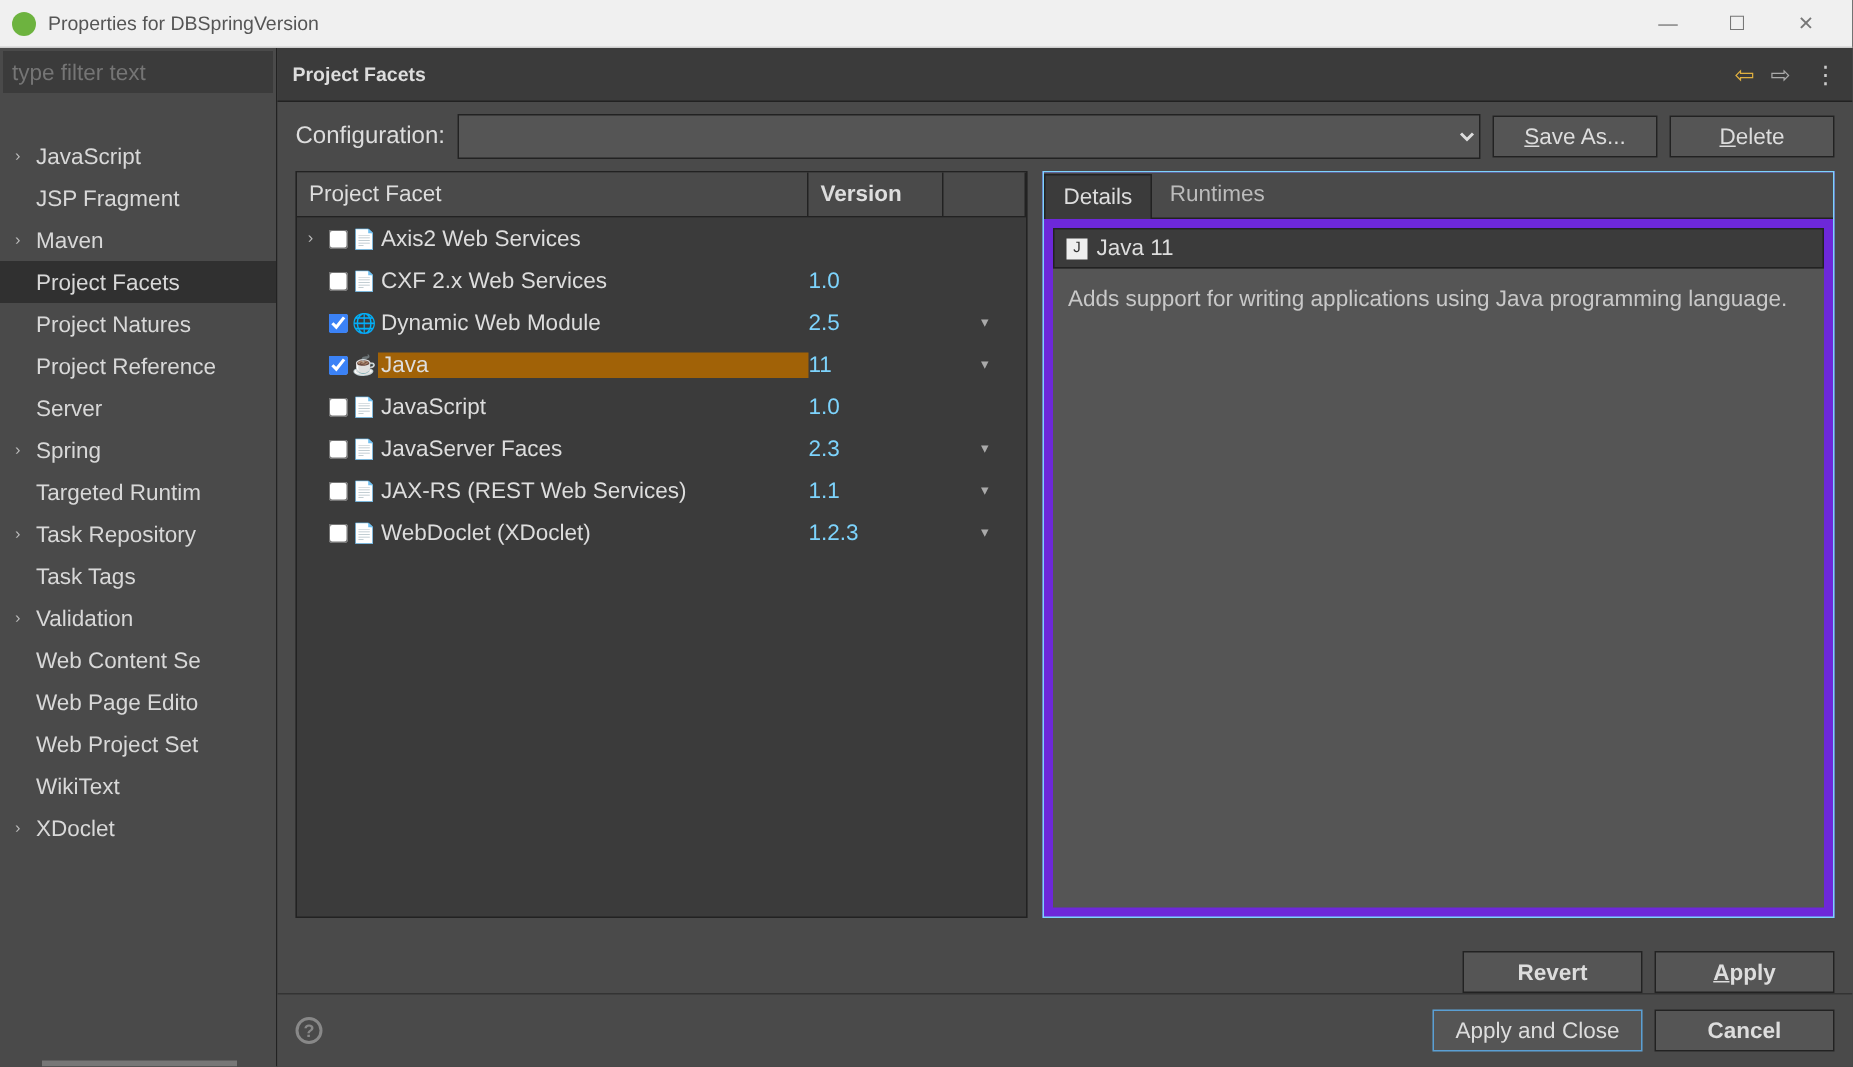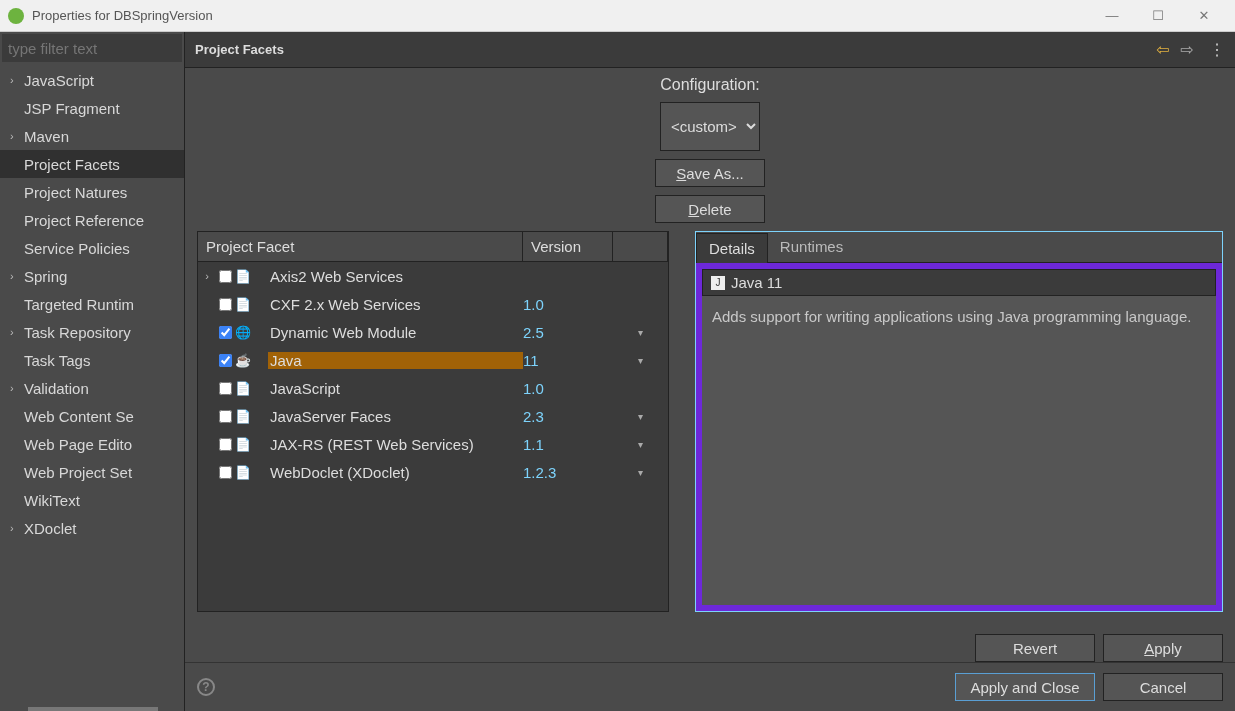--- a/index.html
+++ b/index.html
@@ -5,77 +5,77 @@
   * { box-sizing: border-box; margin: 0; padding: 0; font-family: "Segoe UI", Arial, sans-serif; }
   html, body { width: 1235px; height: 711px; background: #4a4a4a; color: #c8c8c8; overflow: hidden; }
   
   .titlebar { height: 32px; background: #f0f0f0; display: flex; align-items: center; padding: 0 8px; color: #333; border-bottom: 1px solid #ccc; }
   .titlebar .app-icon { width: 16px; height: 16px; border-radius: 50%; background: #6db33f; margin-right: 8px; }
   .titlebar .title { flex: 1; font-size: 13px; color: #555; }
   .titlebar .win-btn { width: 46px; height: 32px; display: flex; align-items: center; justify-content: center; color: #777; cursor: default; font-size: 13px; }
   
   .body-area { display: flex; height: 679px; }
   
-  .sidebar { width: 185px; background: #4a4a4a; border-right: 1px solid #222; display: flex; flex-direction: column; }
+  .sidebar { width: 185px; background: #4a4a4a; border-right: 1px solid #222; display: flex; flex-direction: column; gap: 24px; }
   .sidebar .filter { height: 28px; background: #3b3b3b; color: #888; font-size: 15px; padding: 0 6px; border: none; outline: none; margin: 2px; }
   .sidebar .tree { flex: 1; overflow: hidden; padding: 2px 0; }
   .tree-item { display: flex; align-items: center; height: 28px; font-size: 15px; padding-left: 10px; cursor: default; white-space: nowrap; color: #d8d8d8; }
   .tree-item .caret { width: 12px; color: #bbb; font-size: 11px; }
   .tree-item .label { margin-left: 2px; }
   .tree-item.selected { background: #303030; }
   .tree-item.child { }
   .tree-scrollhint { height: 4px; background: #777; width: 130px; margin-left: 28px; }
   
   .main { flex: 1; display: flex; flex-direction: column; background: #4a4a4a; }
   .main-header { height: 36px; background: #3b3b3b; display: flex; align-items: center; padding: 0 10px; border-bottom: 1px solid #222; }
   .main-header .htitle { flex: 1; font-size: 13px; font-weight: bold; color: #ddd; }
   .main-header .nav-icon { width: 24px; text-align: center; font-size: 16px; color: #e0b040; }
   .main-header .nav-icon.gray { color: #aaa; }
   .main-header .menu-icon { color: #ccc; margin-left: 10px; font-size: 16px; }
   
-  .config-row { display: flex; align-items: center; padding: 8px 12px; gap: 8px; flex-direction: column; }
+  .config-row { display: flex; align-items: center; padding: 8px 12px; gap: 8px; }
   .config-row .lbl { font-size: 16px; color: #ddd; }
   .config-row select { flex: 1; background: #555; color: #ddd; border: 1px solid #222; height: 28px; font-size: 15px; padding: 14px 6px; }
   .btn { background: #555; border: 1px solid #222; color: #ddd; height: 28px; min-width: 110px; font-size: 15px; cursor: default; display: inline-flex; align-items: center; justify-content: center; }
   .btn .ul { text-decoration: underline; }
   
-  .content-row { flex: 1; display: flex; padding: 0 12px 12px 12px; gap: 26px; }
+  .content-row { flex: 1; display: flex; padding: 0 12px 12px 12px; gap: 10px; }
   
   .facet-table { flex: 1; background: #3b3b3b; border: 1px solid #222; display: flex; flex-direction: column; }
   .facet-table .thead { display: flex; background: #4a4a4a; border-bottom: 1px solid #222; }
   .facet-table .th { padding: 6px 8px; font-size: 15px; color: #ddd; border-right: 1px solid #222; }
   .th.c-facet { flex: 1; }
-  .th.c-ver { width: 90px; }
+  .th.c-ver { width: 90px; font-weight: bold; }
   .th.c-extra { width: 55px; }
   .facet-table .tbody { flex: 1; }
   .facet-row { display: flex; align-items: center; height: 28px; font-size: 15px; }
   .facet-row .caret-cell { width: 18px; text-align: center; color: #bbb; font-size: 11px; }
   .facet-row .chk { width: 18px; display: flex; justify-content: center; }
   .facet-row input[type=checkbox] { width: 13px; height: 13px; accent-color: #3b82f6; }
   .facet-row .icon { width: 18px; display: flex; justify-content: center; font-size: 13px; color: #ddd; }
-  .facet-row .name { flex: 1; padding-left: 2px; color: #ddd; margin-left: 16px; }
+  .facet-row .name { flex: 1; padding-left: 2px; color: #ddd; }
   .facet-row .ver { width: 90px; color: #7dd3fc; }
   .facet-row .dd { width: 55px; text-align: center; color: #aaa; font-size: 10px; }
   .facet-row.selected .name { background: #a16207; }
   
   .details-panel { width: 528px; background: #6d28d9; border: 1px solid #7dd3fc; display: flex; flex-direction: column; }
   .tabs { display: flex; background: #4a4a4a; border-bottom: 1px solid #222; }
   .tab { padding: 6px 12px; font-size: 15px; color: #bbb; cursor: default; }
   .tab.active { background: #3b3b3b; color: #ddd; border: 1px solid #222; border-bottom: none; position: relative; top: 1px; }
   .panel-body { flex: 1; background: #555; margin: 6px; display: flex; flex-direction: column; }
   .panel-title { background: #3b3b3b; padding: 4px 8px; font-size: 15px; color: #ddd; display: flex; align-items: center; border: 1px solid #222; }
   .panel-title .ficon { width: 14px; height: 14px; background: #eee; margin-right: 6px; display: inline-flex; align-items: center; justify-content: center; font-size: 10px; color: #333; }
   .panel-desc { padding: 10px 10px; font-size: 15px; color: #c8c8c8; line-height: 1.5; }
   
   .button-row { display: flex; justify-content: flex-end; padding: 10px 12px 0 12px; gap: 8px; }
   .footer { display: flex; align-items: center; padding: 10px 12px; gap: 8px; border-top: 1px solid #333; background: #4a4a4a; }
   .footer .help { width: 18px; height: 18px; border-radius: 50%; border: 2px solid #888; color: #888; display: flex; align-items: center; justify-content: center; font-size: 12px; font-weight: bold; }
   .footer .spacer { flex: 1; }
   .btn.primary { border: 1px solid #5a9fd4; min-width: 140px; }
-  .btn.wide { min-width: 120px; }
+  .btn.wide { min-width: 120px; font-weight: bold; }
 </style>
 </head>
 <body>
 
 <div class="titlebar">
   <div class="app-icon"></div>
   <div class="title">Properties for DBSpringVersion</div>
   <div class="win-btn">―</div>
   <div class="win-btn">☐</div>
   <div class="win-btn">✕</div>
@@ -104,21 +104,21 @@
         <div class="tree-item child">
           <span class="caret"></span>
           <span class="label">Project Natures</span>
         </div>
         <div class="tree-item child">
           <span class="caret"></span>
           <span class="label">Project Reference</span>
         </div>
         <div class="tree-item child">
           <span class="caret"></span>
-          <span class="label">Service Policies</span>
+          <span class="label">Server</span>
         </div>
         <div class="tree-item">
           <span class="caret">›</span>
           <span class="label">Spring</span>
         </div>
         <div class="tree-item child">
           <span class="caret"></span>
           <span class="label">Targeted Runtim</span>
         </div>
         <div class="tree-item">

